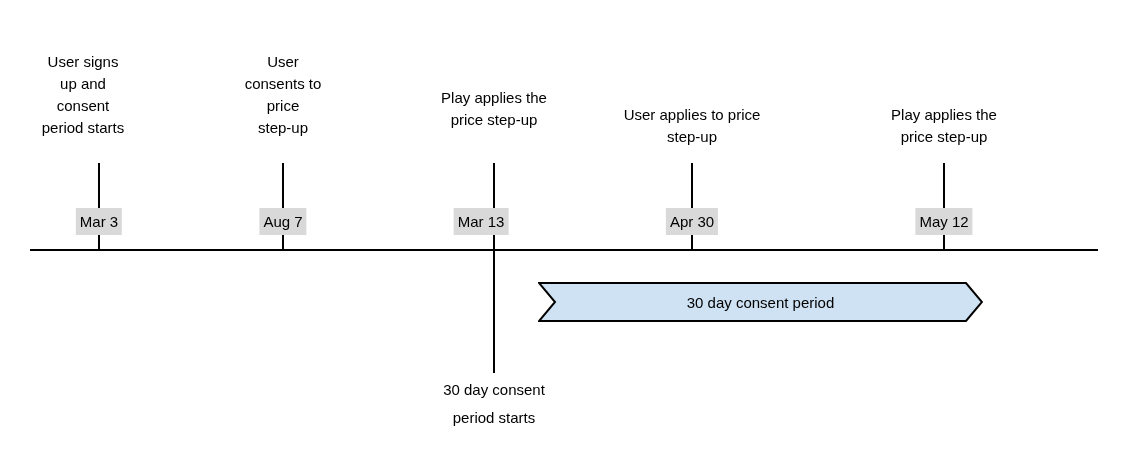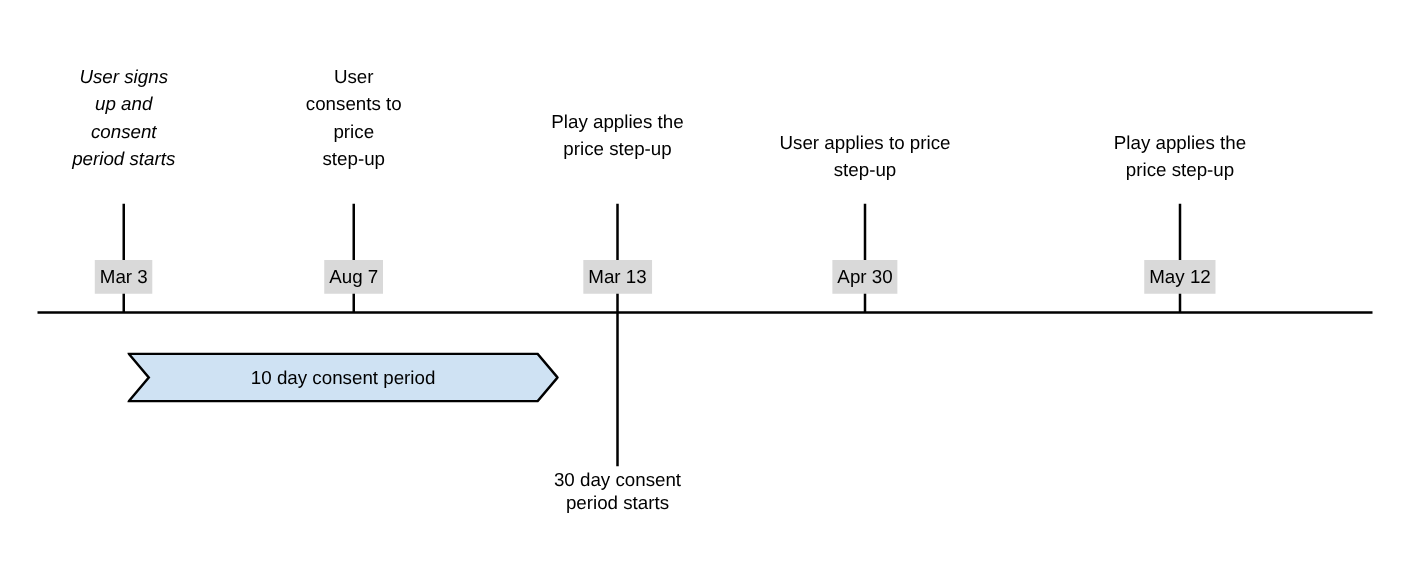--- a/index.html
+++ b/index.html
@@ -52,21 +52,21 @@
     line-height: 19px;
     padding: 4px 4px;
     white-space: nowrap;
     z-index: 2;
   }
   .note-below {
     position: absolute;
     transform: translateX(-50%);
     text-align: center;
     font-size: 15px;
-    line-height: 18px;
+    line-height: 28px;
     white-space: pre-line;
     z-index: 1;
   }
   .period {
     position: absolute;
     top: 282px;
     height: 40px;
     z-index: 1;
   }
   .period svg { display: block; width: 100%; height: 100%; }
@@ -77,28 +77,28 @@
     align-items: center;
     justify-content: center;
     font-size: 15px;
   }
   
   .tick-1 { left: 98px;  top: 163px; height: 87px; }
   .tick-2 { left: 282px; top: 163px; height: 87px; }
   .tick-3 { left: 493px; top: 163px; height: 210px; }
   .tick-4 { left: 691px; top: 163px; height: 87px; }
   .tick-5 { left: 943px; top: 163px; height: 87px; }
-  .label-1 { left: 99px;  top: 51px;  width: 130px; font-style: italic; }
+  .label-1 { left: 83px;  top: 51px;  width: 130px; }
   .label-2 { left: 283px; top: 51px;  width: 130px; }
   .label-3 { left: 494px; top: 87px;  width: 170px; }
   .label-4 { left: 692px; top: 104px; width: 210px; }
   .label-5 { left: 944px; top: 104px; width: 170px; }
   .date-1 { left: 99px; }
   .date-2 { left: 283px; }
-  .date-3 { left: 494px; text-align: right; }
+  .date-3 { left: 481px; text-align: right; }
   .date-4 { left: 692px; }
   .date-5 { left: 944px; }
   .note-3 { left: 494px; top: 376px; width: 170px; }
   .period-1 { left: 102px; width: 345px; }
   .period-2 { left: 538px; width: 445px; }
 </style>
 </head>
 <body>
 
 <div class="canvas">
@@ -129,21 +129,21 @@
   <div class="event-label label-4">User applies to price
 step-up</div>
   <div class="tick tick-4"></div>
   <div class="date-badge date-4">Apr 30</div>
 
   <div class="event-label label-5">Play applies the
 price step-up</div>
   <div class="tick tick-5"></div>
   <div class="date-badge date-5">May 12</div>
 
-  <div class="period period-1">
-    <svg viewBox="0 0 345 40" preserveAspectRatio="none">
-      <polygon points="1,1 328,1 344,20 328,39 1,39 17,20" fill="var(--period-fill)" stroke="var(--period-border)" stroke-width="2" stroke-linejoin="miter"></polygon>
+
+  <div class="period period-2">
+    <svg viewBox="0 0 445 40" preserveAspectRatio="none">
+      <polygon points="1,1 428,1 444,20 428,39 1,39 17,20" fill="var(--period-fill)" stroke="var(--period-border)" stroke-width="2" stroke-linejoin="miter"></polygon>
     </svg>
-    <div class="period-label">10 day consent period</div>
+    <div class="period-label">30 day consent period</div>
   </div>
-
 
 </div>
 
 </body></html>

